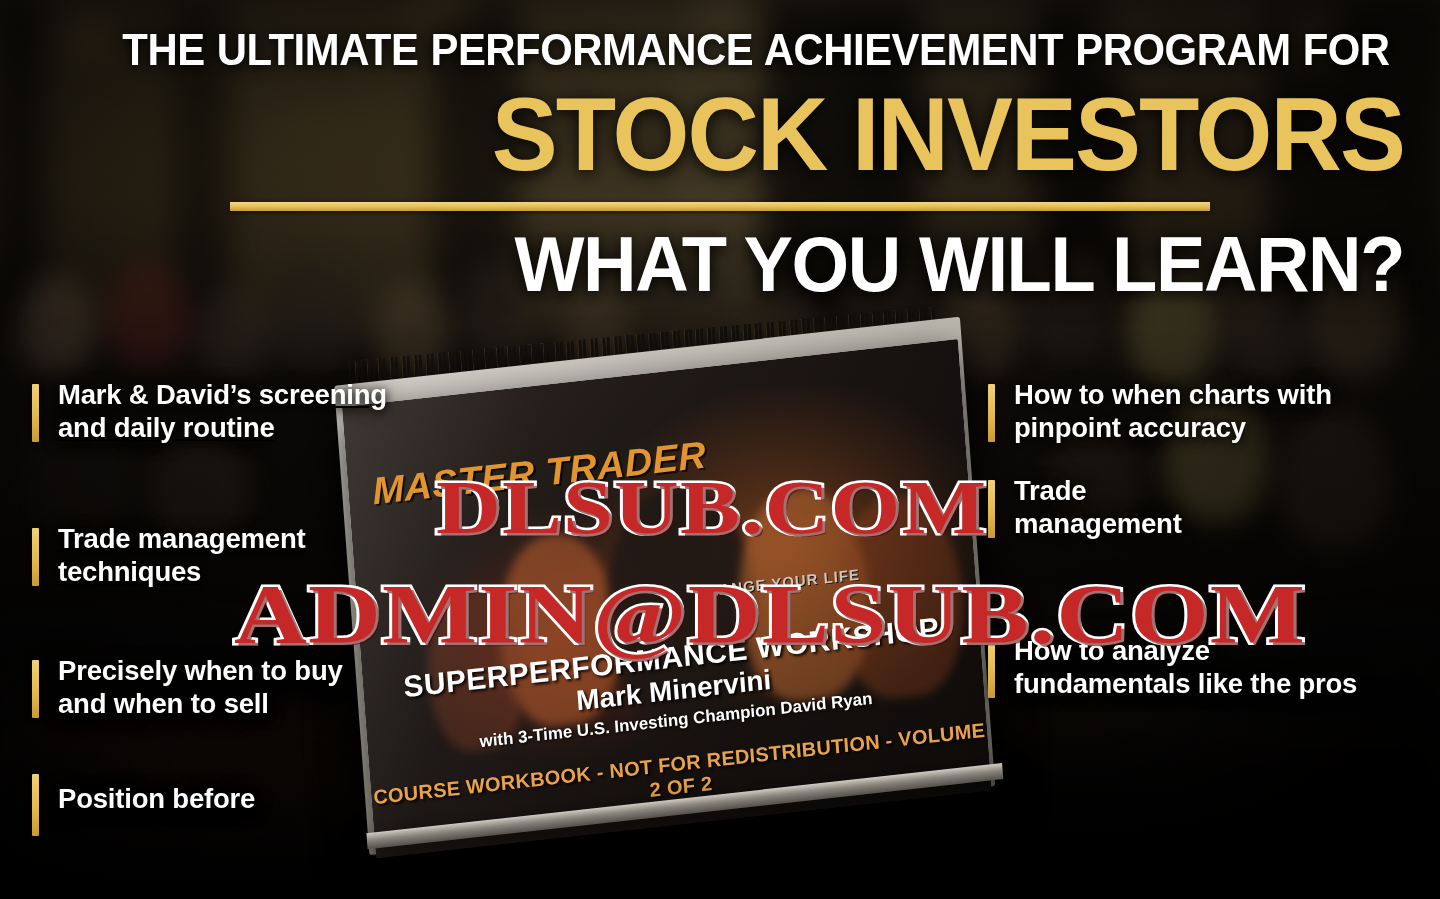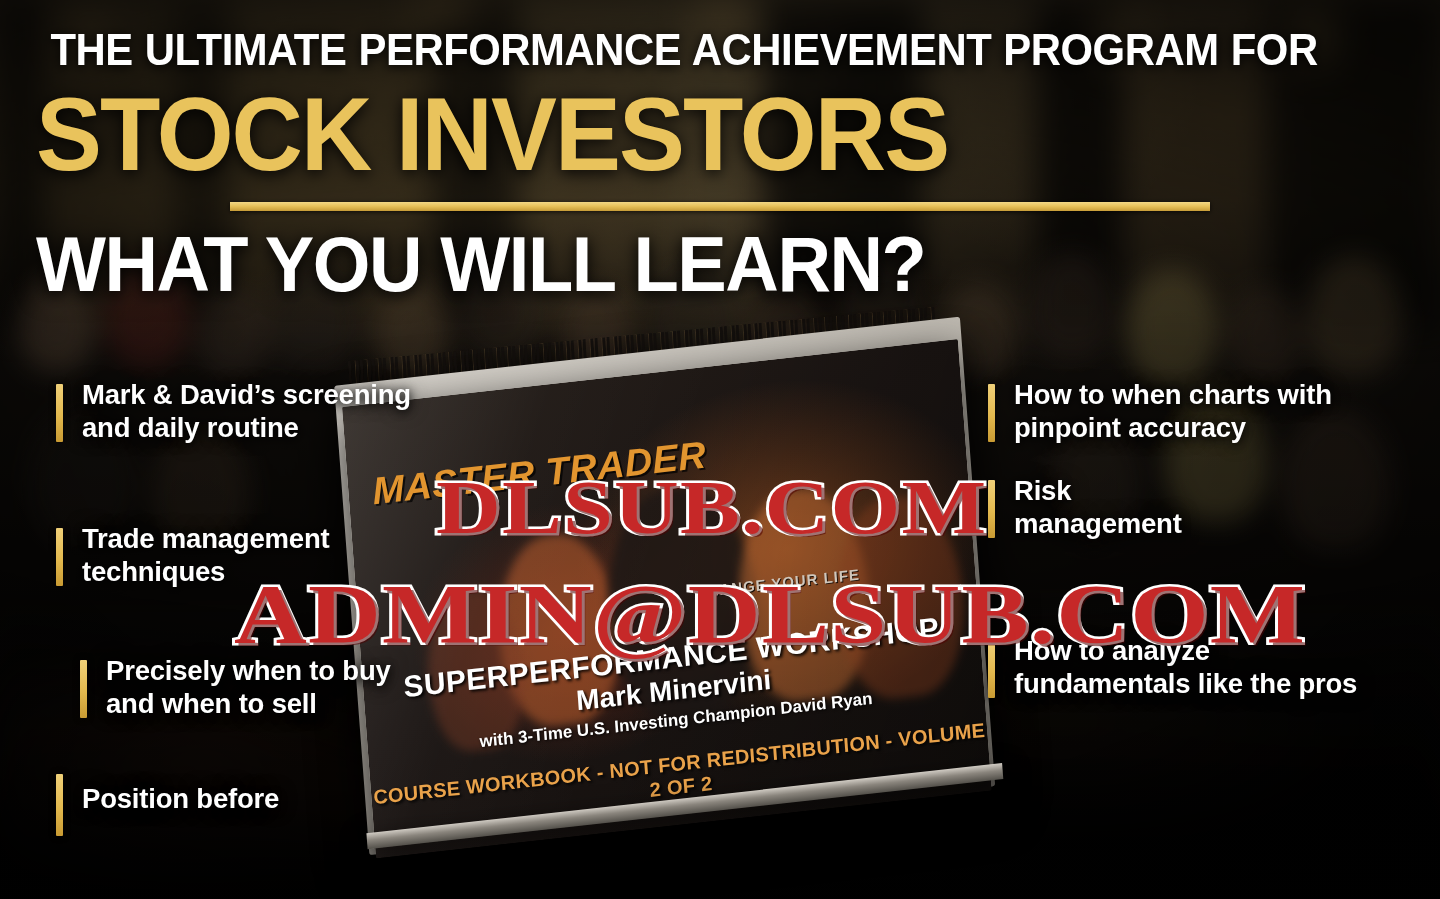--- a/index.html
+++ b/index.html
@@ -69,21 +69,21 @@
   
   .bg-vignette {
     background:
       radial-gradient(ellipse 78% 70% at 50% 45%, rgba(0,0,0,0.10), rgba(0,0,0,0.72) 100%),
       linear-gradient(180deg, rgba(0,0,0,0.30) 0%, rgba(0,0,0,0.08) 22%, rgba(0,0,0,0.28) 62%, rgba(0,0,0,0.70) 100%);
   }
 
   
   .headline-wrap {
     position:absolute; top:0; left:0; width:1440px;
-    text-align:left; z-index:6;
+    text-align:right; z-index:6;
   }
   .hl-line1 {
     margin-top:24px;
     font-size:45px; line-height:52px;
     font-weight:700; color:#ffffff;
     letter-spacing:-0.5px; word-spacing:1px;
     transform:scaleX(0.93); transform-origin:center;
     text-shadow:0 2px 10px rgba(0,0,0,0.85), 0 0 26px rgba(0,0,0,0.6);
     font-stretch:condensed;
   }
@@ -105,21 +105,21 @@
     margin-top:10px;
     font-size:78px; line-height:86px;
     font-weight:700; color:#ffffff;
     letter-spacing:-1.5px;
     transform:scaleX(0.95); transform-origin:center;
     text-shadow:0 3px 14px rgba(0,0,0,0.85), 0 0 30px rgba(0,0,0,0.6);
   }
 
   
   .col { position:absolute; z-index:7; }
-  .col-left  { left:56px;  top:378px; width:430px; }
+  .col-left  { left:32px;  top:378px; width:430px;text-decoration:underline; }
   .col-right { left:988px; top:378px; width:435px; }
 
   .bullet { position:relative; padding-left:26px; }
   .bullet + .bullet { margin-top:0; }
   .bmark {
     position:absolute; left:0; top:6px;
     width:7px; height:58px; border-radius:1px;
     background:linear-gradient(180deg,#f0d079,#e3b94e 55%,#c99b33);
     box-shadow:0 0 6px rgba(0,0,0,0.6);
   }
@@ -363,40 +363,40 @@
     <div class="bullet" style="margin-top:0;">
       <span class="bmark"></span>
       <div class="btext">Mark &amp; David’s screening
 and daily routine</div>
     </div>
     <div class="bullet" style="margin-top:78px;">
       <span class="bmark"></span>
       <div class="btext">Trade management
  techniques</div>
     </div>
-    <div class="bullet" style="margin-top:66px;margin-left:24px;">
+    <div class="bullet" style="margin-top:66px;">
       <span class="bmark"></span>
       <div class="btext">Precisely when to buy
 and when to sell</div>
     </div>
     <div class="bullet" style="margin-top:62px;">
       <span class="bmark tall" style="top:-8px;"></span>
       <div class="btext">Position before</div>
     </div>
   </div>
 
   <div class="col col-right">
     <div class="bullet" style="margin-top:0;">
       <span class="bmark"></span>
       <div class="btext">How to when charts with
 pinpoint accuracy</div>
     </div>
     <div class="bullet" style="margin-top:30px;">
       <span class="bmark"></span>
-      <div class="btext">Risk
+      <div class="btext">Trade
 management</div>
     </div>
     <div class="bullet" style="margin-top:94px;">
       <span class="bmark"></span>
       <div class="btext">How to analyze
 fundamentals like the pros</div>
     </div>
   </div>
 
   <div class="wm wm-1">DLSUB.COM</div>

